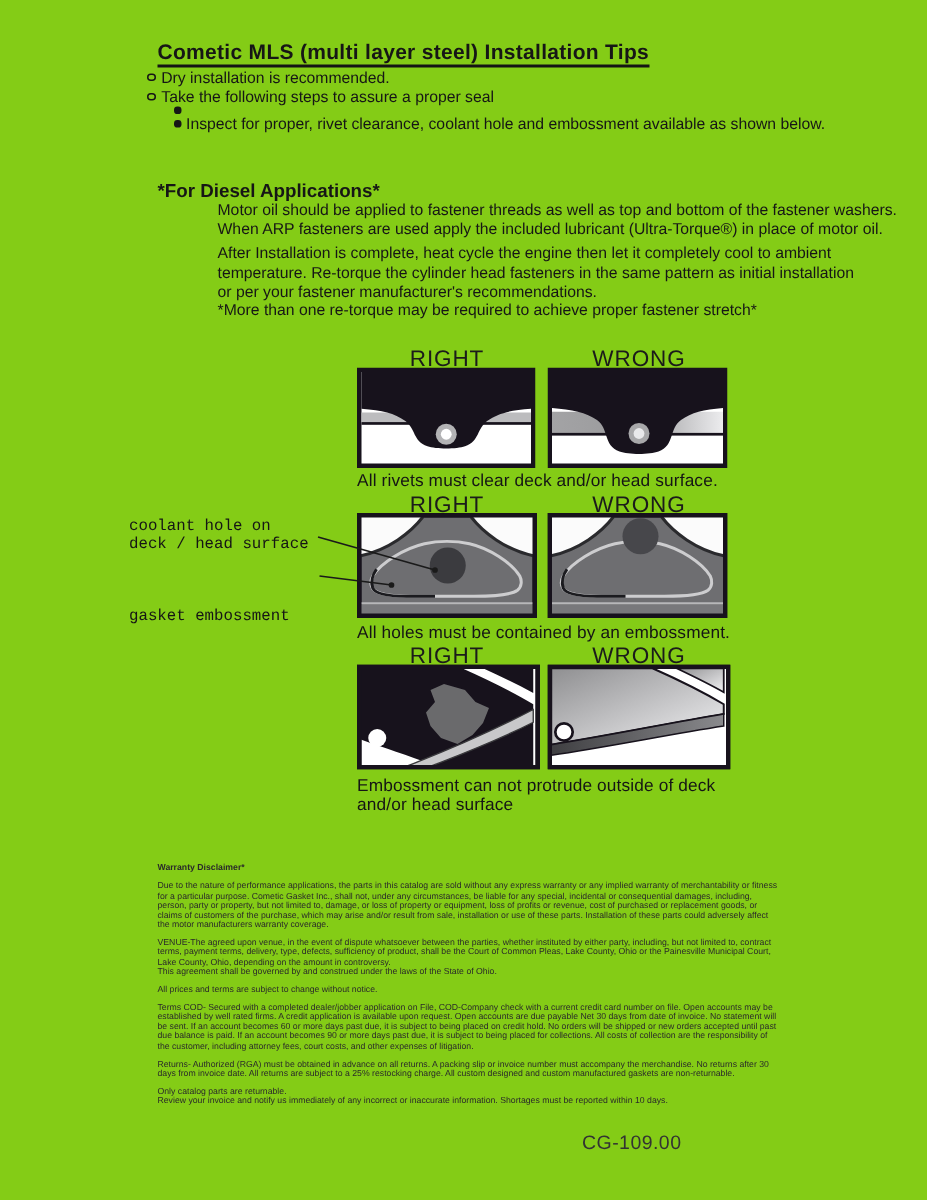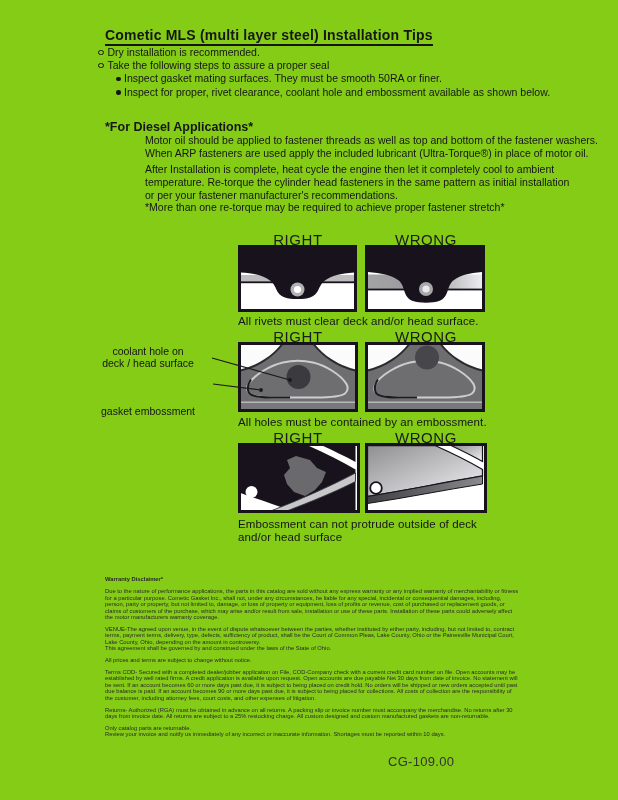--- a/index.html
+++ b/index.html
@@ -12,21 +12,21 @@
   .bullets .row{display:flex;align-items:baseline;}
   .marker-open{display:inline-block;width:3.5px;height:3.5px;border:1px solid #161616;border-radius:50%;
                margin-right:4px;position:relative;top:-1px;flex:none;}
   .marker-fill{display:inline-block;width:4.5px;height:4.5px;background:#161616;border-radius:50%;
                margin-right:3.5px;position:relative;top:-1px;flex:none;}
   .indent{margin-left:18px;}
   .h-diesel{font-size:12.5px;font-weight:bold;white-space:nowrap;}
   .body-par{font-size:10.5px;line-height:12.8px;white-space:pre-line;margin-left:40px;}
   .fig-head{font-size:15px;letter-spacing:.6px;color:#1b1b1b;text-align:center;width:120px;white-space:nowrap;}
   .fig-cap{font-size:11.5px;color:#151515;white-space:pre-line;line-height:13px;letter-spacing:.1px;}
-  .fig-label{font-size:10.5px;line-height:11.5px;text-align:center;width:124px;white-space:pre-line;color:#151515;}
+  .fig-label{font-size:10.5px;line-height:11.5px;text-align:left;width:124px;white-space:pre-line;color:#151515;font-family:Liberation Mono, monospace;}
   .disclaimer{width:414px;font-size:5.8px;line-height:6.4px;color:#2a2a2a;}
   .disclaimer .dp{margin:0 0 5.5px 0;white-space:pre-line;}
   .disclaimer .dh{font-weight:bold;margin:0 0 6px 0;}
   .pagenum{font-size:13px;color:#333;letter-spacing:.3px;}
   svg{display:block;}
 </style>
 </head>
 <body>
 
 <div class="page">
@@ -39,21 +39,20 @@
     <div class="row">
       <span class="marker-open"></span>
       <span>Dry installation is recommended.</span>
     </div>
     <div class="row">
       <span class="marker-open"></span>
       <span>Take the following steps to assure a proper seal</span>
     </div>
     <div class="row indent">
       <span class="marker-fill"></span>
-      <span>Inspect gasket mating surfaces.  They must be smooth 50RA or finer.</span>
     </div>
     <div class="row indent">
       <span class="marker-fill"></span>
       <span>Inspect for proper, rivet clearance, coolant hole and embossment available as shown below.</span>
     </div>
   </div>
 
   <div class="abs h-diesel" style="left:105px;top:120px;">*For Diesel Applications*</div>
   <div class="abs body-par" style="left:105px;top:134px;">Motor oil should be applied to fastener threads as well as top and bottom of the fastener washers.
 When ARP fasteners are used apply the included lubricant (Ultra-Torque®) in place of motor oil.</div>

